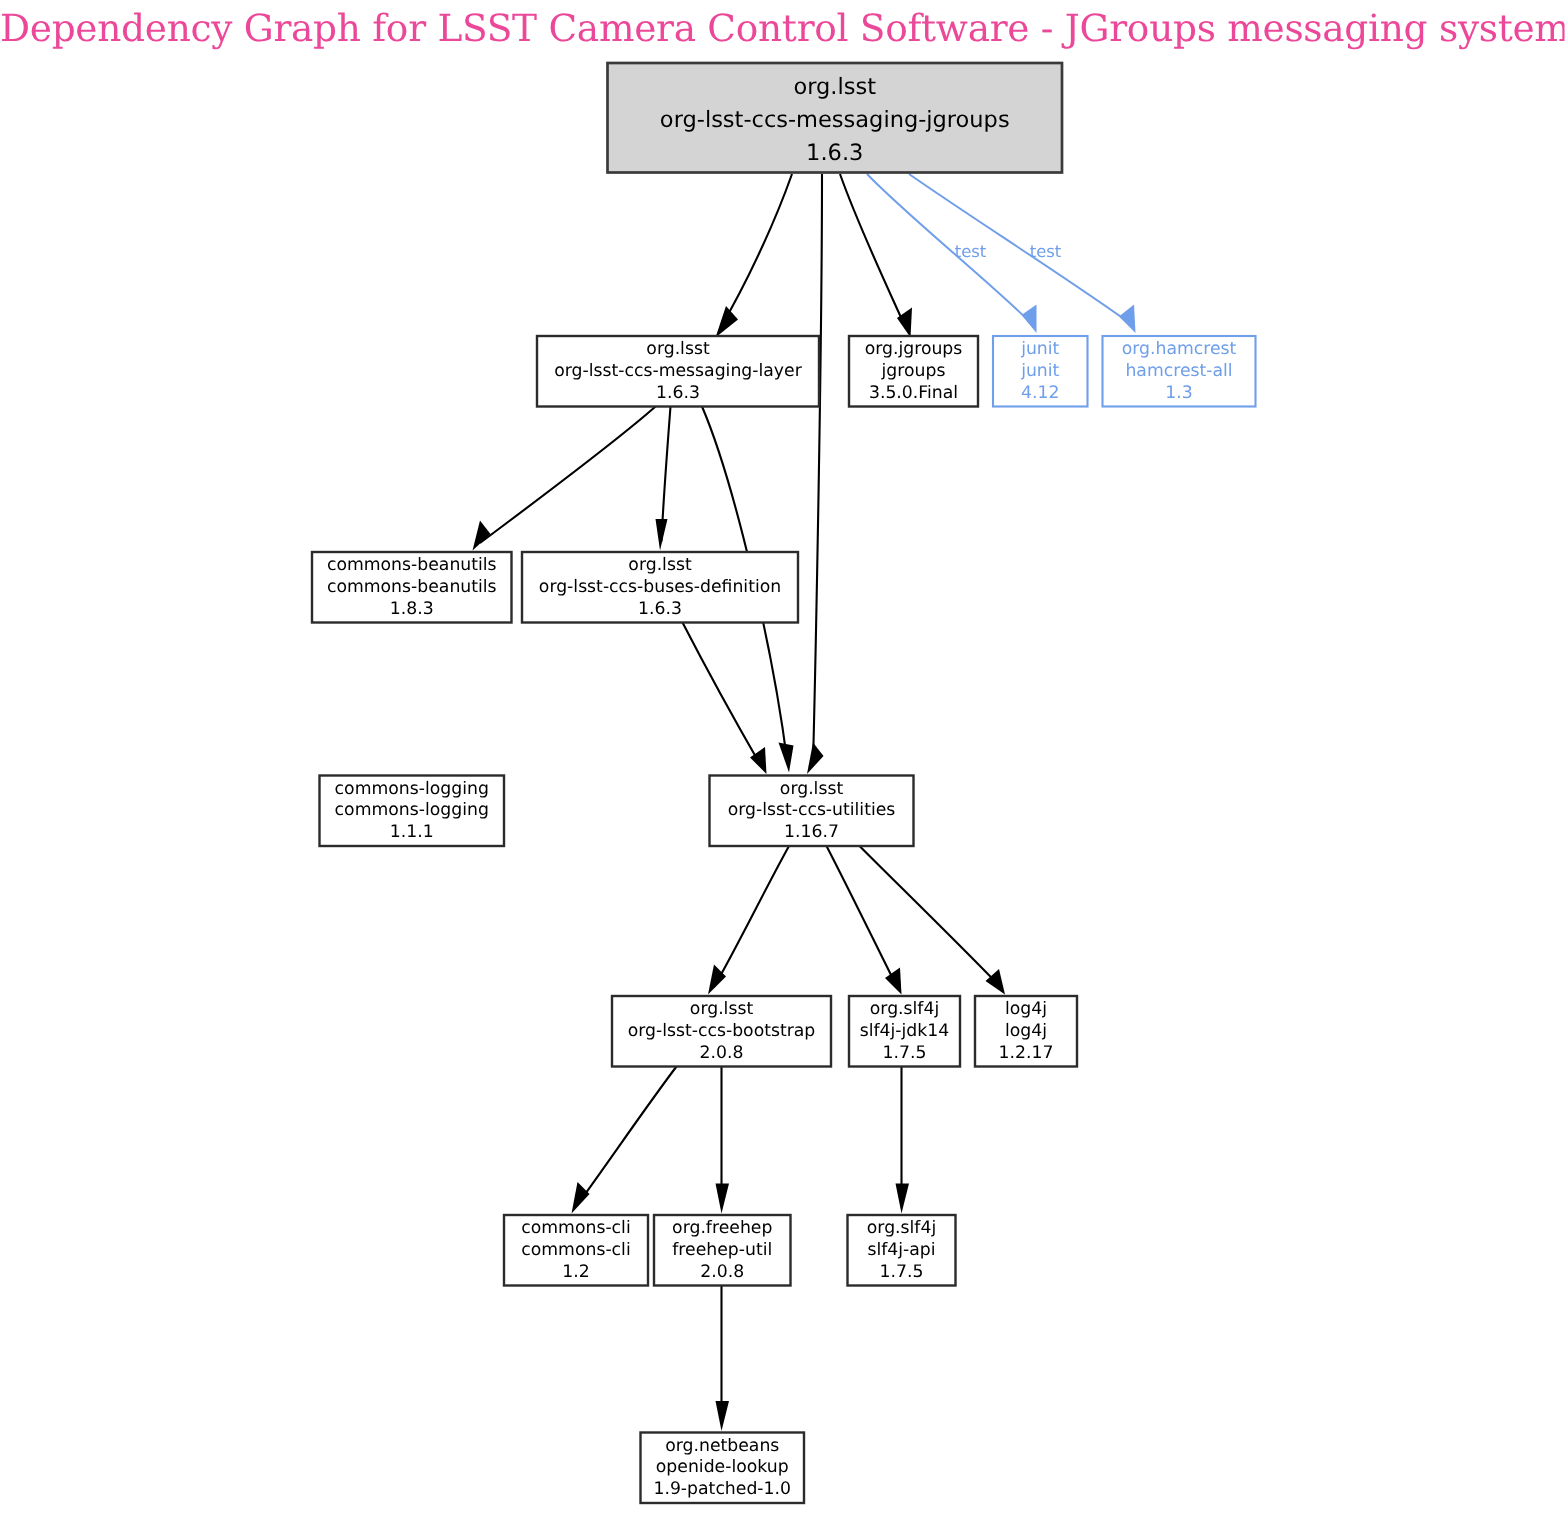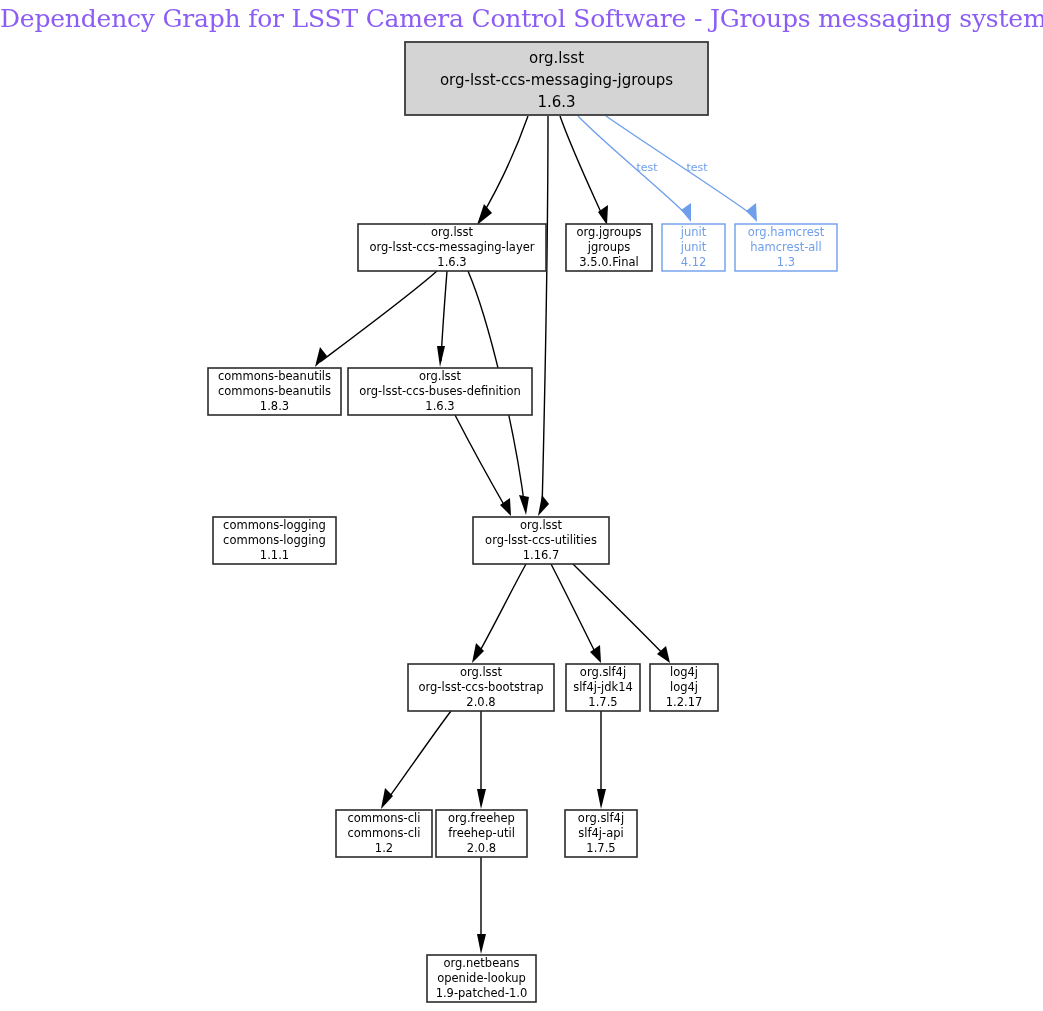--- a/index.html
+++ b/index.html
@@ -15,21 +15,21 @@
     position: relative;
   }
   #graph-title {
     position: absolute;
     left: 0;
     top: 4px;
     width: 1043px;
     text-align: center;
     font-family: "DejaVu Serif", serif;
     font-size: 25px;
-    color: #8b5cf6;
+    color: #ec4899;
     white-space: nowrap;
     letter-spacing: -0.2px;
   }
   #graph-canvas {
     position: absolute;
     left: 0;
     top: 0;
     width: 1043px;
     height: 1011px;
   }

